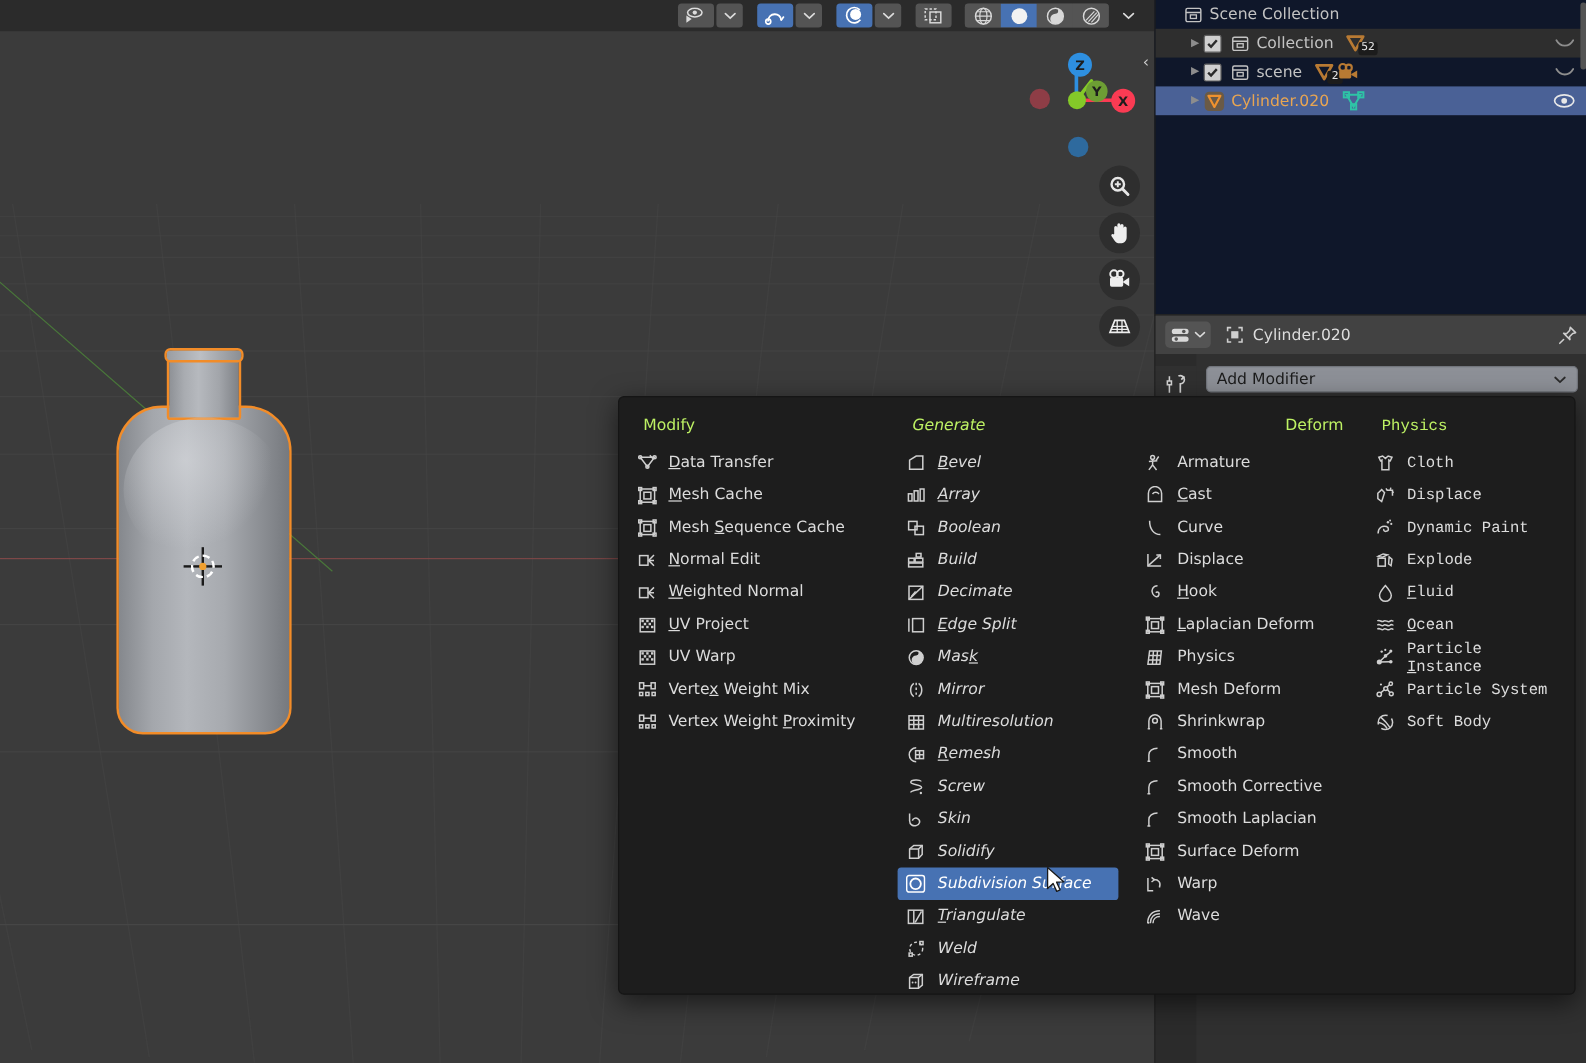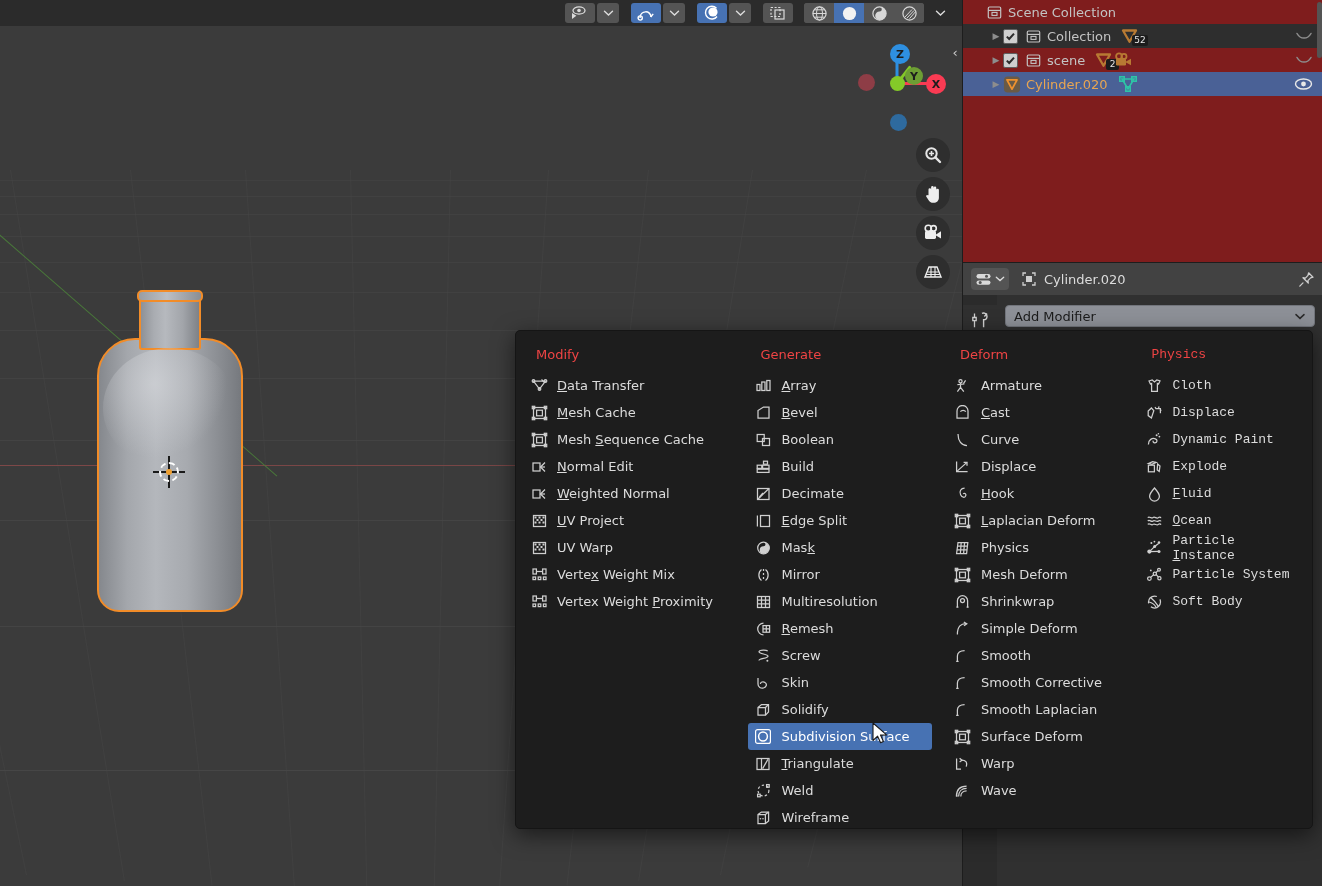--- a/index.html
+++ b/index.html
@@ -68,21 +68,21 @@
 
   
   #vp-tools{position:absolute;left:916px;top:138px;width:34px;}
   .vt{width:34px;height:34px;border-radius:50%;background:#2e2e2e;
     display:flex;align-items:center;justify-content:center;margin-bottom:5px;}
   #vp-collapse{position:absolute;left:948px;top:42px;width:14px;height:20px;
     display:flex;align-items:center;justify-content:center;color:#cfcfcf;font-size:13px;}
 
   
   #outliner{position:absolute;left:962px;top:0;width:360px;height:262px;
-    background:#7f1d1d;border-left:1px solid #1d1d1d;}
+    background:#0f172a;border-left:1px solid #1d1d1d;}
   .ol-row{display:flex;align-items:center;height:24px;padding-left:8px;
     box-sizing:border-box;position:relative;font-size:13px;color:#c3c3c3;}
   .ol-row.alt{background:#2e2e2e;}
   .ol-row.sel{background:#4a6196;color:#e8a552;}
   .ol-indent{display:inline-block;}
   .disclosure{width:14px;height:14px;display:flex;align-items:center;justify-content:center;
     color:#8d8d8d;font-size:9px;}
   .ol-check{width:13px;height:13px;border:1px solid #5f5f5f;border-radius:2px;background:#cfcfcf;
     display:flex;align-items:center;justify-content:center;margin-right:6px;}
   .ol-check svg{width:11px;height:11px;}
@@ -110,24 +110,24 @@
     display:flex;align-items:center;padding:0 8px;color:#1b1b1b;font-size:13px;box-sizing:border-box;}
   #add-modifier .chev{margin-left:auto;color:#2a2a2a;}
 
   
   #mod-menu{position:absolute;left:515px;top:330px;width:798px;height:499px;
     background:#1d1d1d;border:1px solid #151515;border-radius:5px;
     box-shadow:0 6px 22px rgba(0,0,0,.55);
     display:flex;padding:12px 0 10px 0;box-sizing:border-box;}
   .mcol{width:200px;padding:0 8px;box-sizing:border-box;}
   .mcol.c1{width:225px;}
-  .mcol.c2{width:200px;}
-  .mcol.c3{width:192px;}
+  .mcol.c2{width:200px;font-style:italic;}
+  .mcol.c3{width:192px;text-align:right;}
   .mcol.c4{width:181px;font-family:Liberation Mono, monospace;}
-  .mcol-title{color:#ef4444;font-size:13px;padding:4px 4px 10px 12px;}
+  .mcol-title{color:#bef264;font-size:13px;padding:4px 4px 10px 12px;}
   .mitem{display:flex;align-items:center;height:27px;padding-left:4px;border-radius:3px;color:#dcdcdc;font-size:13px;}
   .mitem.hl{background:#4772b3;color:#fff;}
   .mic{width:22px;height:18px;display:flex;align-items:center;justify-content:center;margin-right:7px;flex:0 0 22px;}
   .mitem .txt u{text-decoration:underline;}
   #cursor-arrow{position:absolute;left:872px;top:722px;pointer-events:none;}
 </style>
 </head>
 <body>
 
 <div id="app">
@@ -633,34 +633,34 @@
             </svg>
           </span>
           <span class="txt">Vertex Weight <u>P</u>roximity</span>
         </div>
       </div>
       <div class="mcol c2">
         <div class="mcol-title">Generate</div>
         <div class="mitem">
           <span class="mic">
             <svg width="17" height="16" viewBox="0 0 17 16">
+              <path d="M3 13 V5.5 L8.5 2 H14 V13 Z" stroke="#cfcfcf" stroke-width="1.25" fill="none"></path>
+            </svg>
+          </span>
+          <span class="txt"><u>B</u>evel</span>
+        </div>
+        <div class="mitem">
+          <span class="mic">
+            <svg width="17" height="16" viewBox="0 0 17 16">
               <rect x="2" y="6.5" width="3" height="6" stroke="#cfcfcf" stroke-width="1.25" fill="none"></rect>
               <rect x="6.8" y="4" width="3.2" height="8.5" stroke="#cfcfcf" stroke-width="1.25" fill="none"></rect>
               <rect x="11.8" y="2.5" width="3.2" height="10" stroke="#cfcfcf" stroke-width="1.25" fill="none"></rect>
             </svg>
           </span>
           <span class="txt"><u>A</u>rray</span>
-        </div>
-        <div class="mitem">
-          <span class="mic">
-            <svg width="17" height="16" viewBox="0 0 17 16">
-              <path d="M3 13 V5.5 L8.5 2 H14 V13 Z" stroke="#cfcfcf" stroke-width="1.25" fill="none"></path>
-            </svg>
-          </span>
-          <span class="txt"><u>B</u>evel</span>
         </div>
         <div class="mitem">
           <span class="mic">
             <svg width="17" height="16" viewBox="0 0 17 16">
               <rect x="2.2" y="2.5" width="7" height="7" stroke="#cfcfcf" stroke-width="1.25" fill="none"></rect>
               <rect x="7.5" y="6.5" width="7" height="7" stroke="#cfcfcf" stroke-width="1.25" fill="none"></rect>
             </svg>
           </span>
           <span class="txt">Boolean</span>
         </div>
@@ -883,29 +883,20 @@
         </div>
         <div class="mitem">
           <span class="mic">
             <svg width="17" height="16" viewBox="0 0 17 16">
               <path d="M3.4 13.2 V6.8 A5.1 5.1 0 0 1 13.6 6.8 V13.2" stroke="#cfcfcf" stroke-width="1.25" fill="none"></path>
               <circle cx="8.5" cy="6.6" r="2" stroke="#cfcfcf" stroke-width="1.25" fill="none"></circle>
               <path d="M2.4 13.2 H4.4 M12.6 13.2 H14.6" stroke="#cfcfcf" stroke-width="1.25" fill="none"></path>
             </svg>
           </span>
           <span class="txt">Shrinkwrap</span>
-        </div>
-        <div class="mitem">
-          <span class="mic">
-            <svg width="17" height="16" viewBox="0 0 17 16">
-              <path d="M3.4 13.4 C3.4 5.4, 7 2.4, 12.2 2.6" stroke="#cfcfcf" stroke-width="1.25" fill="none"></path>
-              <path d="M9.8 1 L12.8 2.8 L10 4.8" stroke="#cfcfcf" stroke-width="1.25" fill="none"></path>
-            </svg>
-          </span>
-          <span class="txt">Simple Deform</span>
         </div>
         <div class="mitem">
           <span class="mic">
             <svg width="17" height="16" viewBox="0 0 17 16">
               <path d="M3.4 13.4 V8 C3.4 4.6, 6.2 2.6, 10.6 2.6" stroke="#cfcfcf" stroke-width="1.25" fill="none"></path>
               <path d="M2.2 13.4 H4.6" stroke="#cfcfcf" stroke-width="1.25" fill="none"></path>
             </svg>
           </span>
           <span class="txt">Smooth</span>
         </div>

